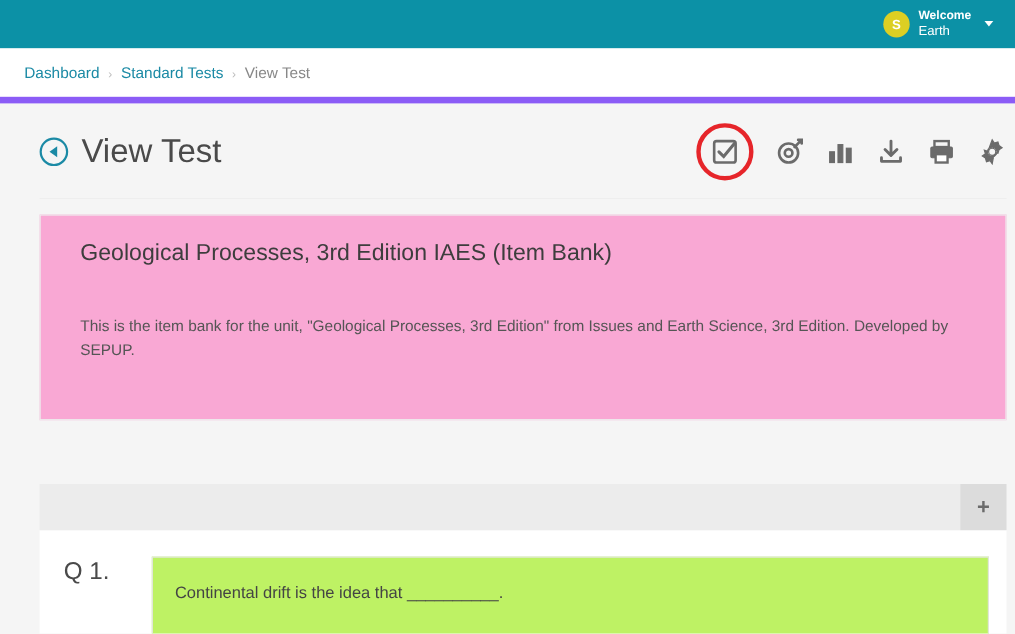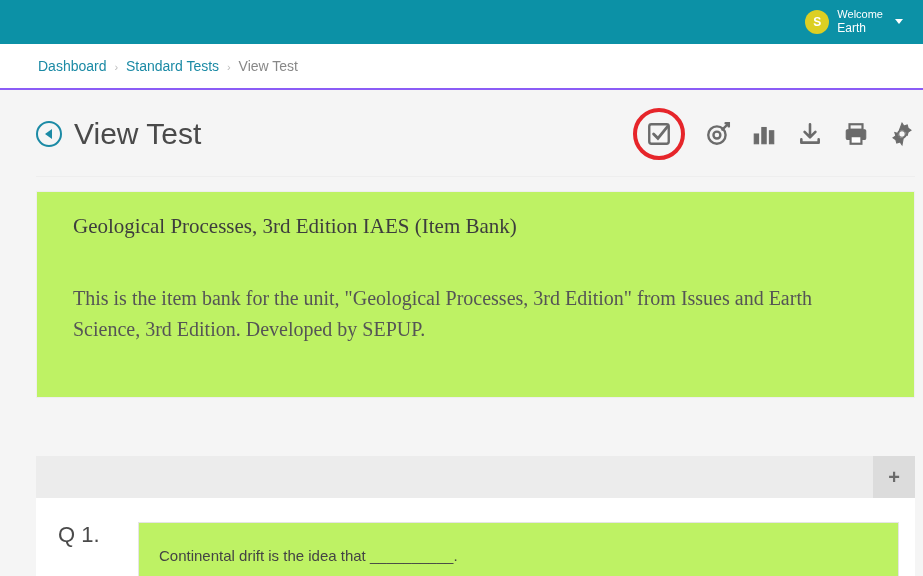--- a/index.html
+++ b/index.html
@@ -33,33 +33,33 @@
     border-radius: 50%;
     background: #dccf23;
     color: #fff;
     display: flex;
     align-items: center;
     justify-content: center;
     font-size: 12px;
     font-weight: 600;
   }
   .user-text { line-height: 1.2; }
-  .user-text .welcome { font-size: 11px; }
+  .user-text .welcome { font-size: 11px; font-weight: bold; }
   .user-text .uname { font-size: 12px; }
   .caret {
     width: 0; height: 0;
     border-left: 4px solid transparent;
     border-right: 4px solid transparent;
     border-top: 5px solid #fff;
     margin-left: 4px;
   }
   .breadcrumb {
     background: #fff;
-    border-bottom: 2px solid #8b5cf6;
-    padding: 14px 38px;
+    border-bottom: 6px solid #8b5cf6;
+    padding: 14px 22px;
     font-size: 14px;
     color: #888;
   }
   .breadcrumb a { color: #1b8aa5; text-decoration: none; cursor: pointer; }
   .breadcrumb .sep { color: #bbb; margin: 0 4px; font-size: 11px; }
   .content { padding: 0 8px 0 36px; }
   .page-header {
     display: flex;
     align-items: center;
     justify-content: space-between;
@@ -91,28 +91,27 @@
   .toolbar svg { width: 26px; height: 26px; }
   .toolbar .tool path, .toolbar .tool rect, .toolbar .tool circle, .toolbar .tool line { stroke: #6b6b6b; }
   .highlight-circle {
     width: 52px; height: 52px;
     border: 4px solid #e6252a;
     border-radius: 50%;
     display: flex; align-items: center; justify-content: center;
     cursor: pointer;
   }
   .info-card {
-    background: #bef264;
+    background: #f9a8d4;
     border: 1px solid #eee;
     padding: 22px 36px 52px 36px;
     margin-top: 14px;
-    font-family: Liberation Serif, serif;
   }
   .info-title { font-size: 21px; font-weight: 400; color: #3d3d3d; margin-bottom: 10px; }
-  .info-desc { font-size: 20px; color: #555; line-height: 1.55; margin-top: 44px; }
+  .info-desc { font-size: 14px; color: #555; line-height: 1.55; margin-top: 44px; }
   .spacer { height: 58px; }
   .q-headerbar {
     display: flex;
     height: 42px;
   }
   .q-headerbar .bar-main { flex: 1; background: #ececec; }
   .q-headerbar .bar-plus {
     width: 42px; background: #dcdcdc;
     display:flex; align-items:center; justify-content:center;
     cursor: pointer;

